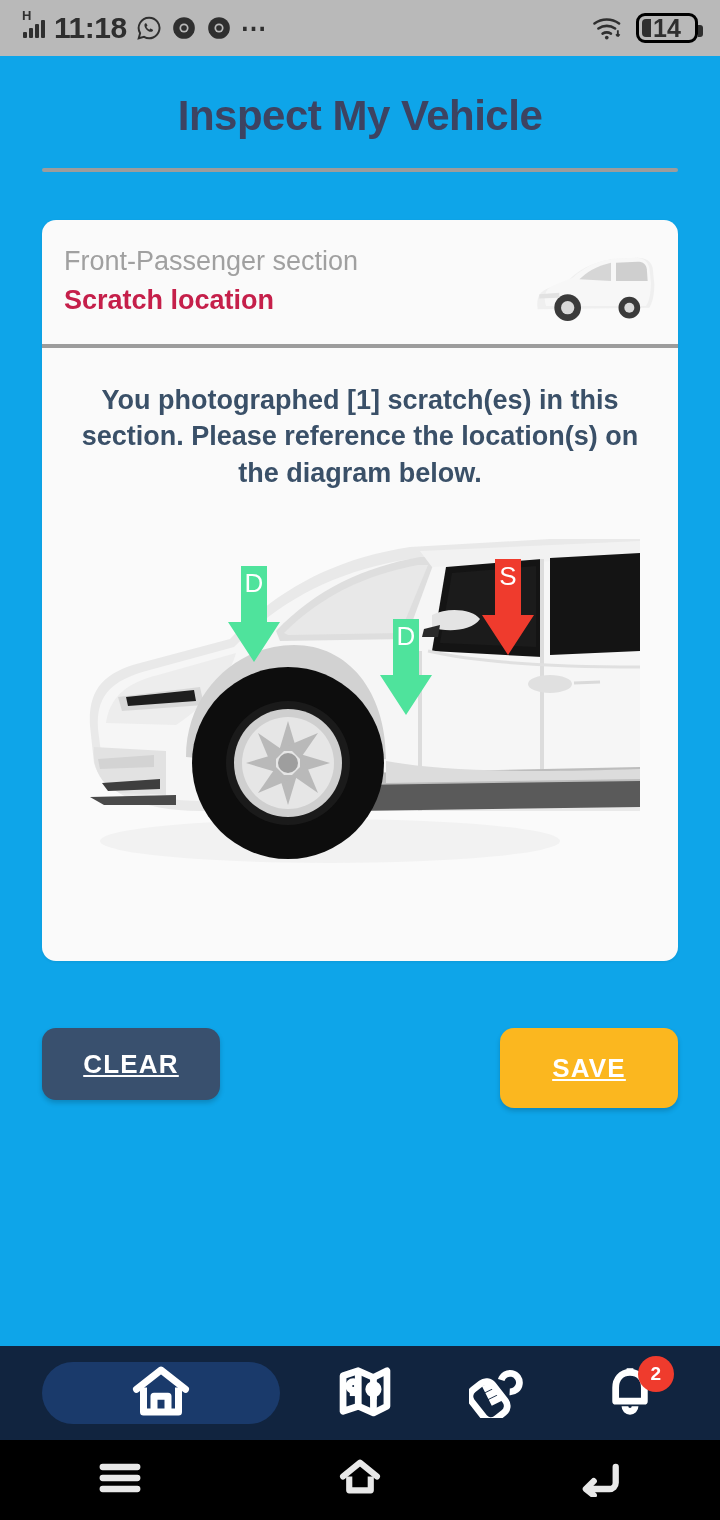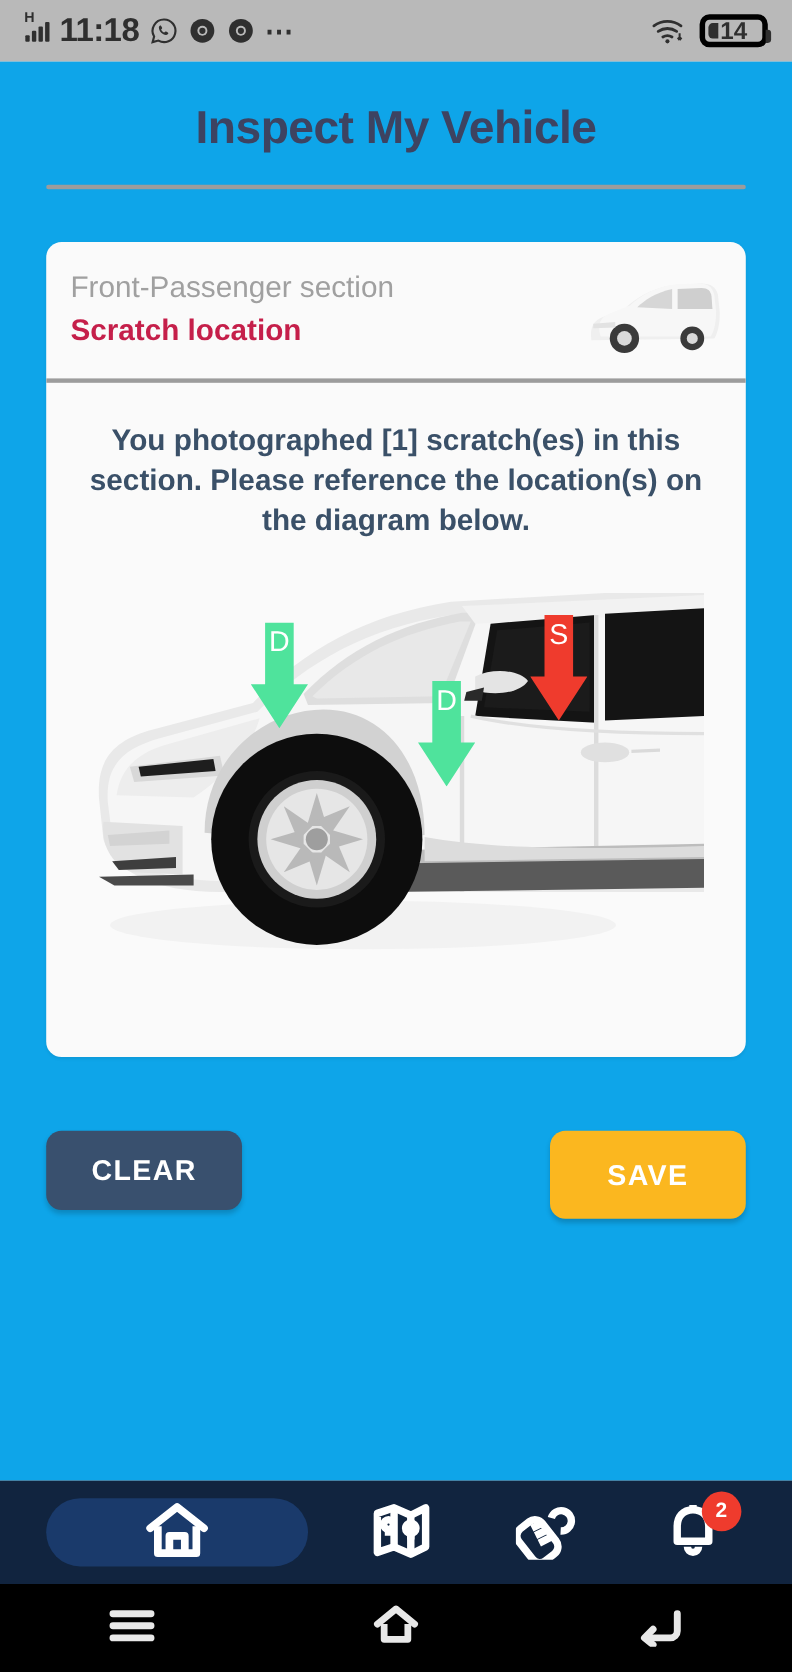--- a/index.html
+++ b/index.html
@@ -22,23 +22,23 @@
   .net-grp { display:flex; align-items:flex-end; gap:2px; position:relative; }
   .net-h { font-size:13px; font-weight:700; line-height:1; position:absolute; top:-9px; left:0; }
   .bars { display:flex; align-items:flex-end; gap:2px; height:20px; padding-left:1px; }
   .bars i { width:4px; background:#2f2f2f; border-radius:1px; display:block; }
   .bars i:nth-child(1){height:6px}.bars i:nth-child(2){height:10px}
   .bars i:nth-child(3){height:14px}.bars i:nth-child(4){height:18px}
   .sb-time { font-size:30px; font-weight:700; letter-spacing:-.5px; line-height:1; }
   .sb-ico { width:26px; height:26px; display:inline-block; }
   .sb-dots { font-size:26px; line-height:14px; letter-spacing:2px; font-weight:700; }
   .battery {
-    width:62px; height:30px; border:5px solid #000000; border-radius:9px;
+    width:62px; height:30px; border:3px solid #000000; border-radius:9px;
     display:flex; align-items:center; justify-content:center; position:relative;
-    font-size:22px; font-weight:700;
+    font-size:25px; font-weight:700;
   }
   .battery::after { content:""; position:absolute; right:-8px; top:9px; width:5px; height:12px; background:#2f2f2f; border-radius:0 3px 3px 0; }
   .battery .fill { position:absolute; left:3px; top:3px; bottom:3px; width:9px; background:#2f2f2f; border-radius:4px 0 0 4px; }
   .battery span { position:relative; z-index:2; }
 
   
   .content { flex:1 1 auto; background:#0ea5e9; display:flex; flex-direction:column; }
   .page-title {
     text-align:center; font-size:42px; font-weight:700; color:#3d4361;
     padding:36px 0 28px; letter-spacing:-.5px;
@@ -70,20 +70,21 @@
     position:absolute; top:4px; left:0; right:0; text-align:center;
     font-size:26px; font-weight:400; color:#ffffff; line-height:1;
   }
 
   
   .actions { display:flex; justify-content:space-between; padding:55px 42px 0; }
   .btn {
     border:none; border-radius:14px; color:#fff; font-size:26px; font-weight:700;
     letter-spacing:1.2px; cursor:pointer; font-family:inherit;
     box-shadow:0 3px 5px rgba(0,0,0,.18);
+    text-decoration:underline;
   }
   .btn-clear { background:#39506e; width:178px; height:72px; }
   .btn-save  { background:#fbb71f; width:178px; height:80px; }
 
   
   .bottomnav {
     flex:0 0 94px; background:#11243f; display:flex; align-items:center;
     justify-content:space-around; padding:0 24px;
   }
   .nav-item { position:relative; display:flex; align-items:center; justify-content:center;

